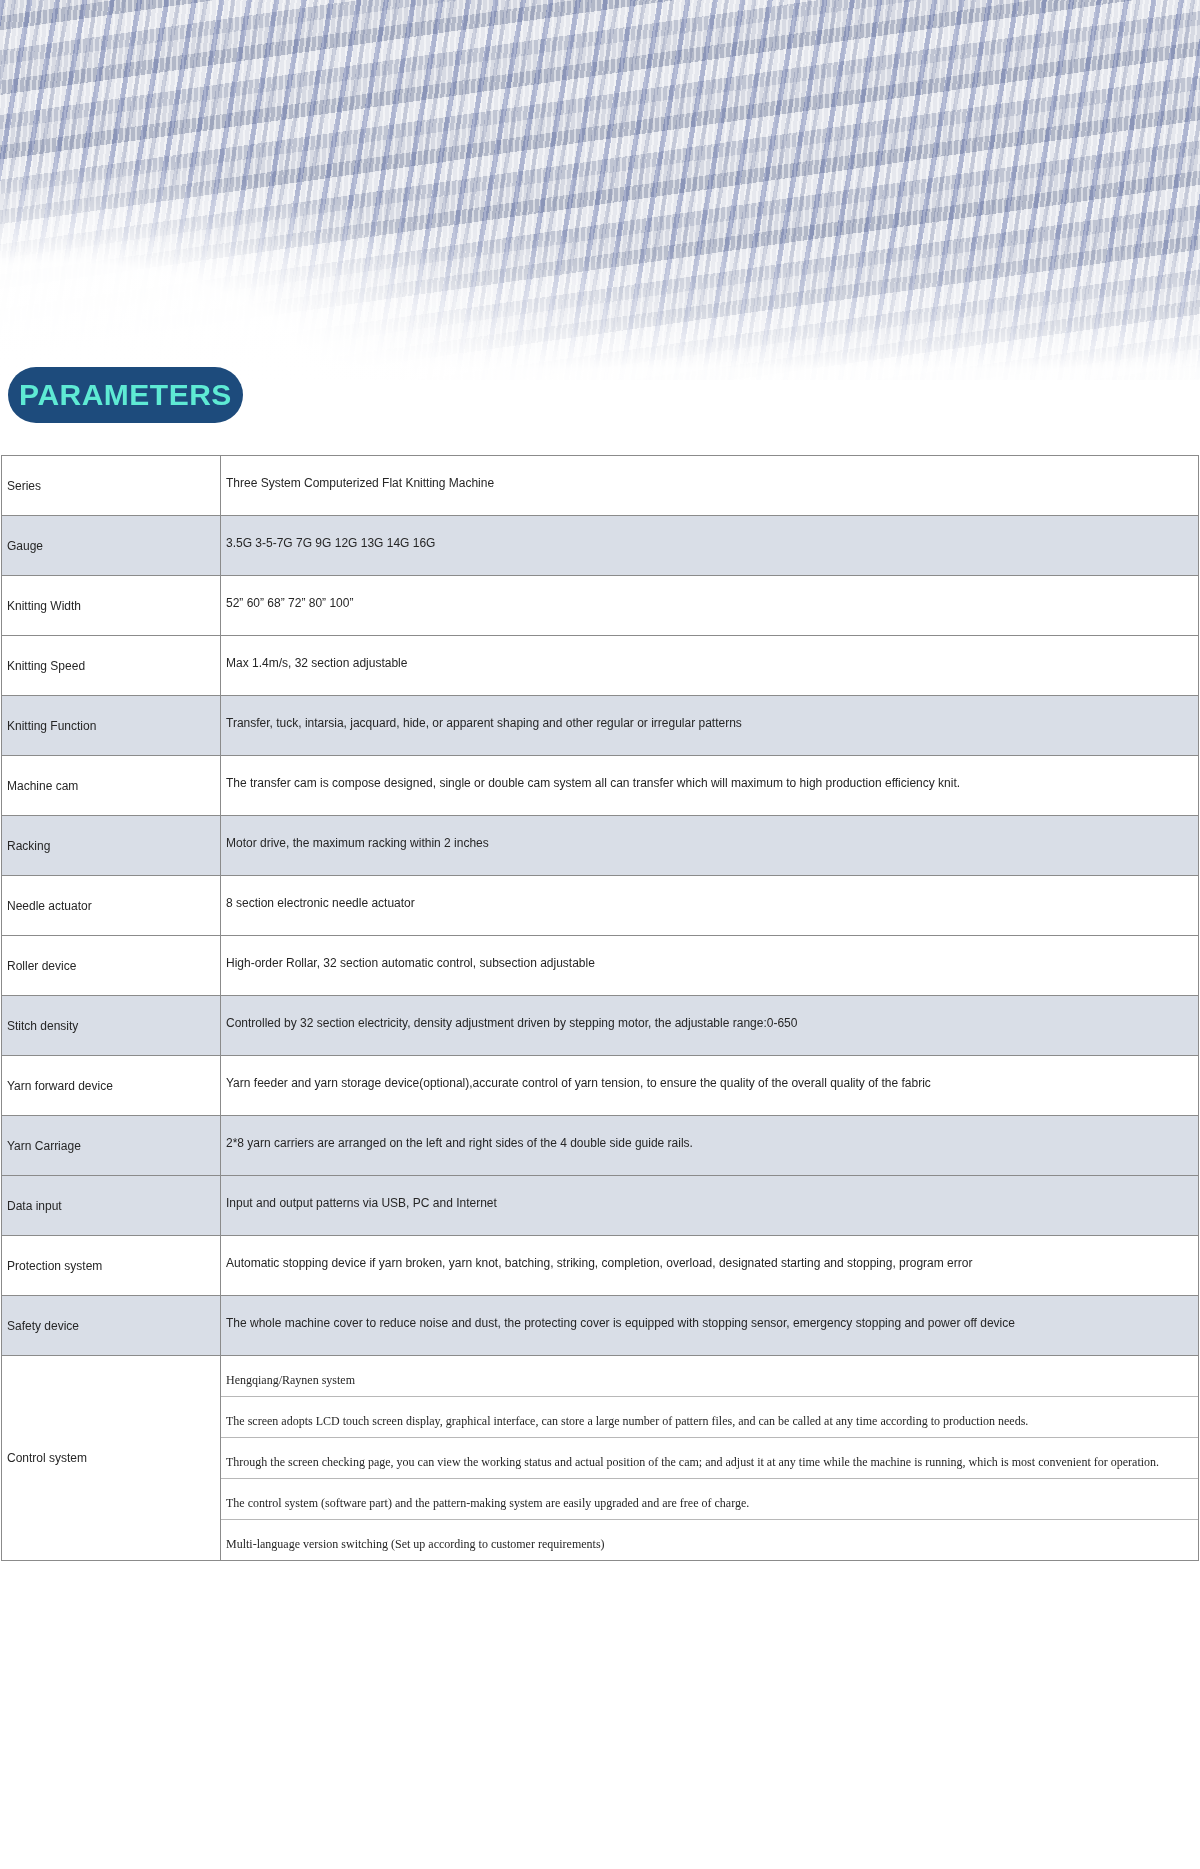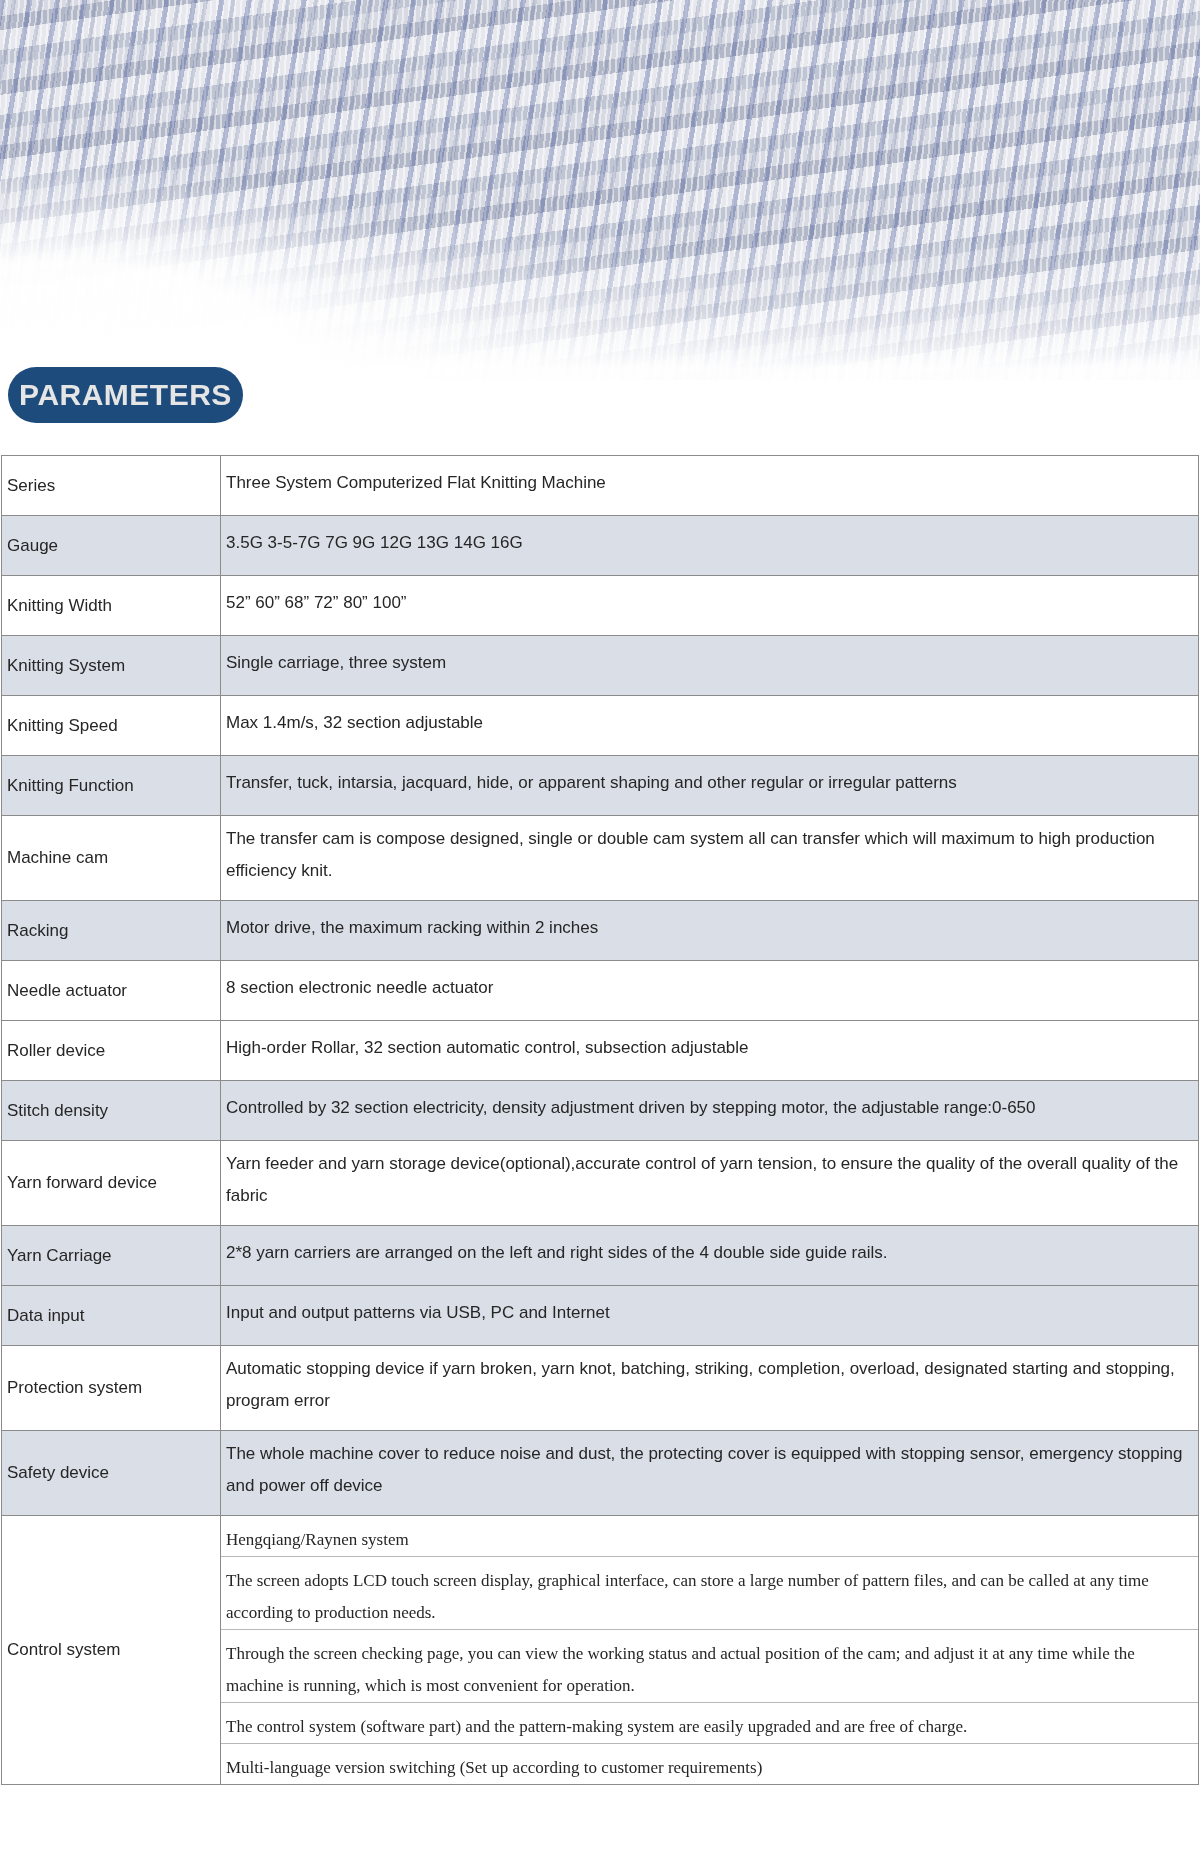--- a/index.html
+++ b/index.html
@@ -28,37 +28,37 @@
 
   
   .badge{
     position:absolute;top:367px;left:8px;
     width:235px;height:56px;
     background:#1d4b7c;
     border-radius:28px;
     display:flex;align-items:center;justify-content:center;
   }
   .badge span{
-    color:#e5e5e5;
+    color:#5eead4;
     font-size:30px;
     font-weight:700;
     letter-spacing:.5px;
   }
 
   
   table.params{
     position:absolute;top:455px;left:1px;
     width:1198px;
     border-collapse:collapse;
     table-layout:fixed;
   }
   table.params col.c1{width:219px;}
   table.params td{
     border:1px solid #8b8b8b;
-    font-size:17px;
+    font-size:12px;
     color:#262626;
     vertical-align:middle;
     background:#ffffff;
     word-wrap:break-word;
   }
   tr.shaded td{background:#d9dee7;}
   td.label-cell{
     padding:6px 4px 6px 5px;
     height:47px;
   }
@@ -96,24 +96,20 @@
           <td class="label-cell">Series</td>
           <td class="value-cell">Three System Computerized Flat Knitting Machine</td>
         </tr>
         <tr class="shaded">
           <td class="label-cell">Gauge</td>
           <td class="value-cell">3.5G 3-5-7G 7G 9G 12G 13G 14G 16G</td>
         </tr>
         <tr>
           <td class="label-cell">Knitting Width</td>
           <td class="value-cell">52” 60” 68” 72” 80” 100”</td>
-        </tr>
-        <tr class="shaded">
-          <td class="label-cell">Knitting System</td>
-          <td class="value-cell">Single carriage, three system</td>
         </tr>
         <tr>
           <td class="label-cell">Knitting Speed</td>
           <td class="value-cell">Max 1.4m/s, 32 section adjustable</td>
         </tr>
         <tr class="shaded">
           <td class="label-cell">Knitting Function</td>
           <td class="value-cell">Transfer, tuck, intarsia, jacquard, hide, or apparent shaping and other regular or irregular patterns</td>
         </tr>
         <tr>

